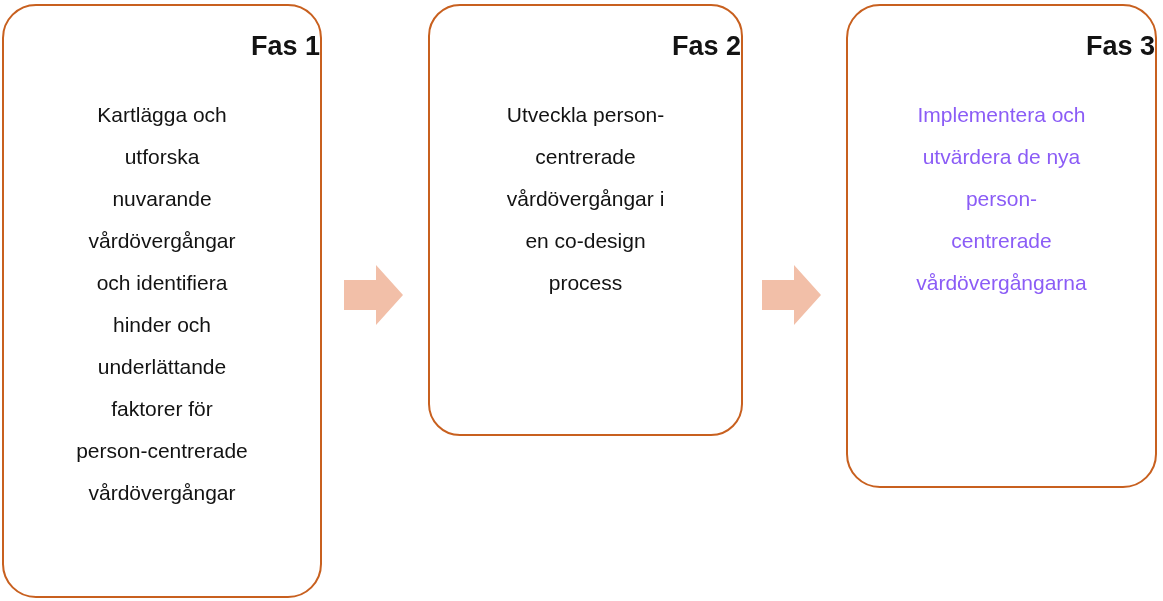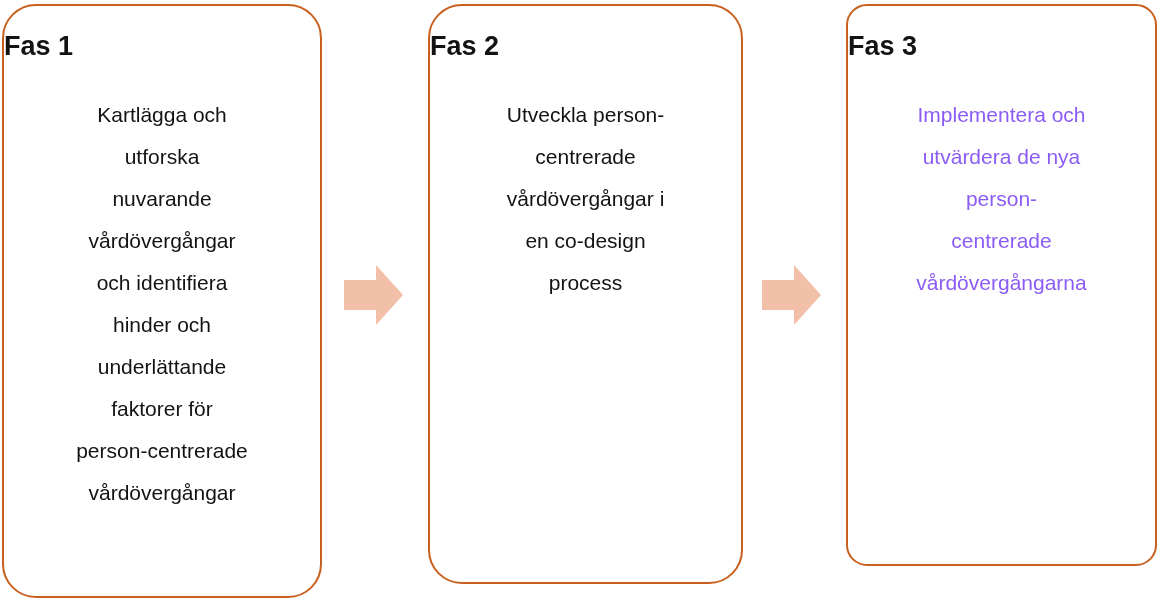--- a/index.html
+++ b/index.html
@@ -22,25 +22,25 @@
 
   
   .phase-box {
     position: absolute;
     box-sizing: border-box;
     background: #ffffff;
     border: 2px solid #C8601F;
     border-radius: 34px;
     display: flex;
     flex-direction: column;
-    align-items: flex-start;
+    align-items: flex-end;
   }
   .phase-box-1 { left: 2px;   top: 4px; width: 320px; height: 594px; }
-  .phase-box-2 { left: 428px; top: 4px; width: 315px; height: 580px; }
-  .phase-box-3 { left: 846px; top: 4px; width: 311px; height: 562px; border-radius: 21px; }
+  .phase-box-2 { left: 428px; top: 4px; width: 315px; height: 432px; border-radius: 32px; }
+  .phase-box-3 { left: 846px; top: 4px; width: 311px; height: 484px; }
 
   .phase-title {
     font-size: 27px;
     font-weight: bold;
     color: #131313;
     text-align: center;
     line-height: 1.0;
     margin-top: 27px;
     letter-spacing: 0px;
   }

